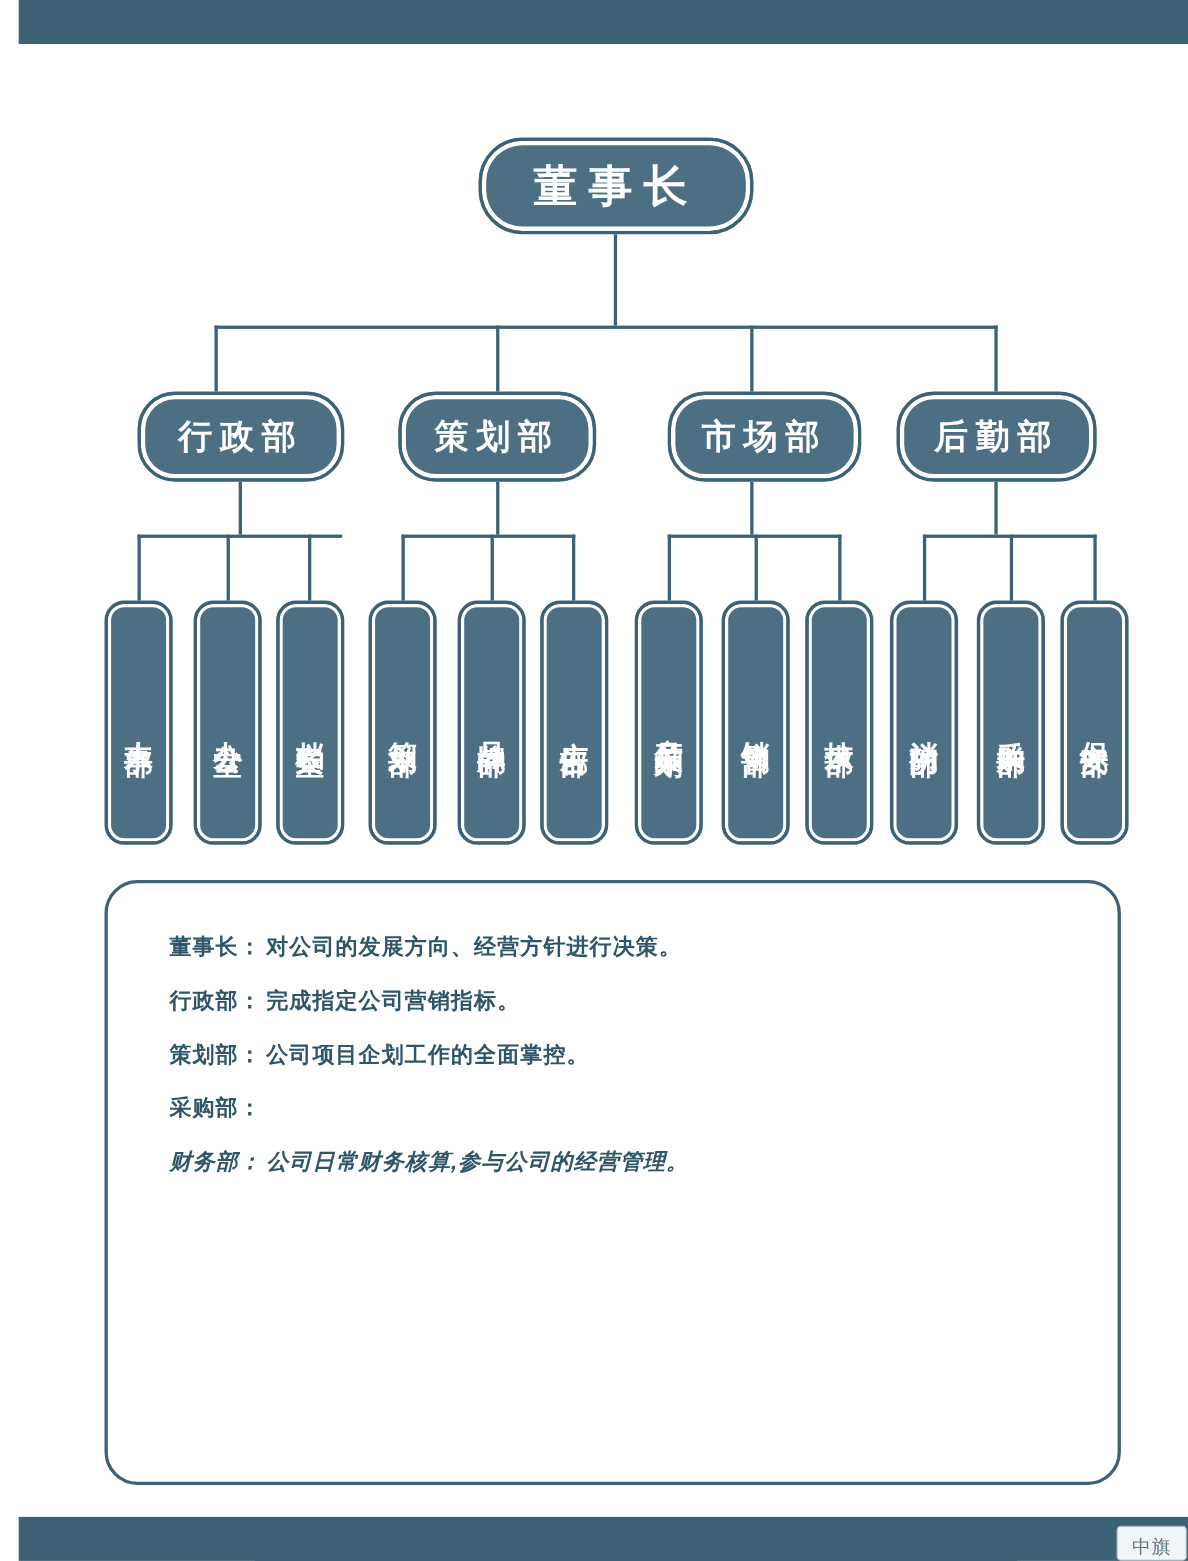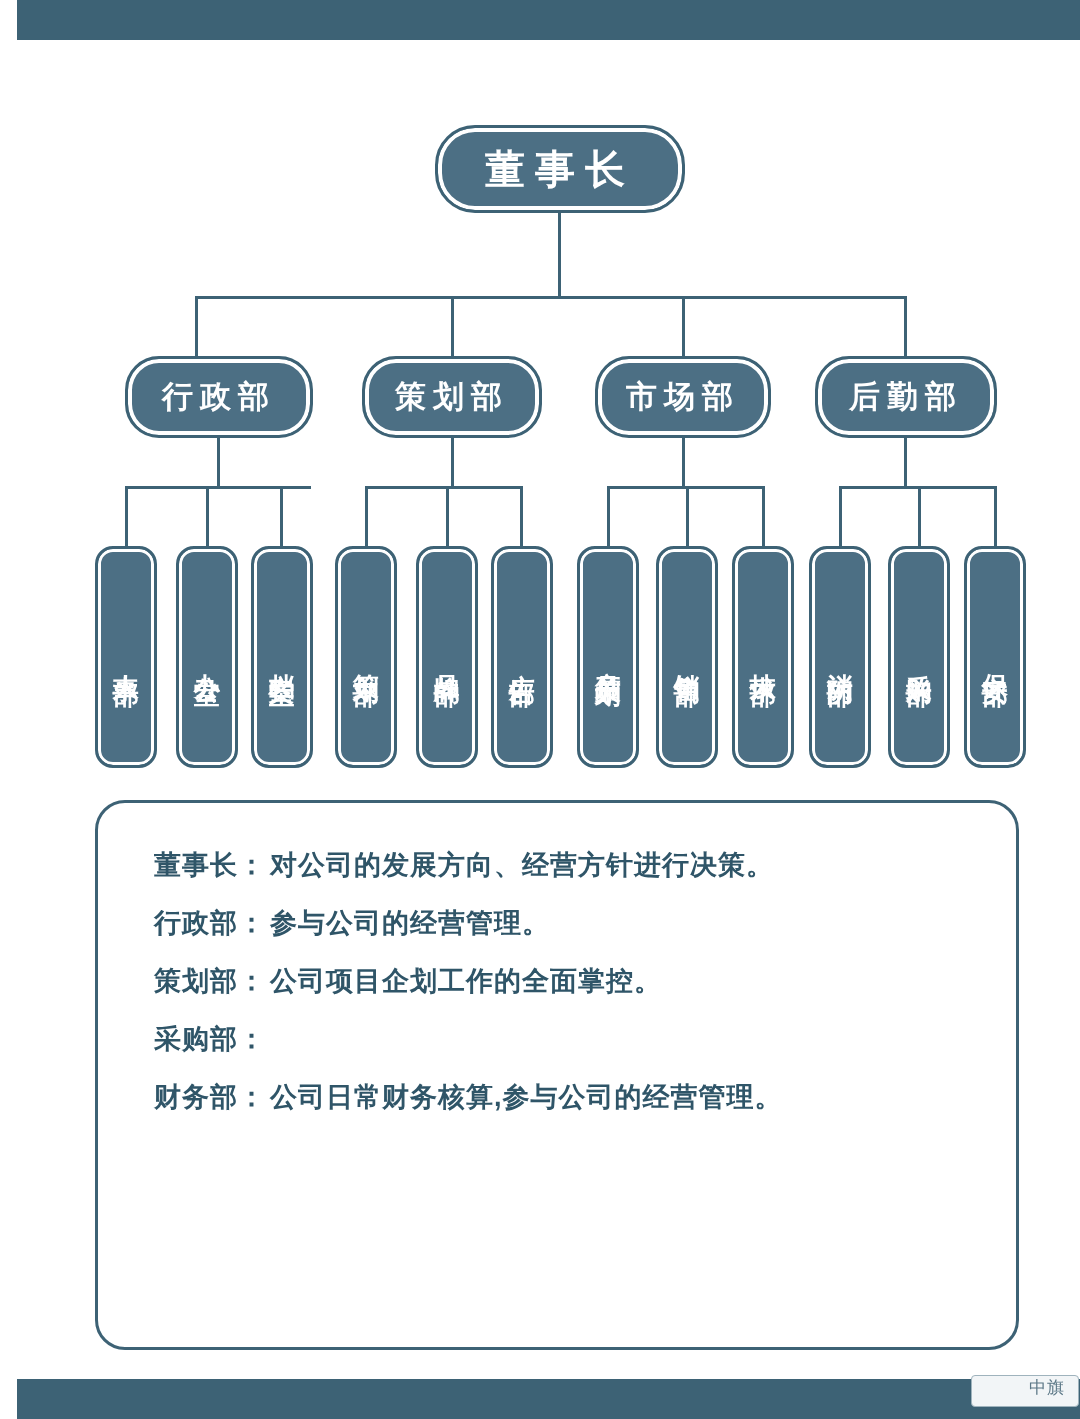--- a/index.html
+++ b/index.html
@@ -105,50 +105,49 @@
     border: 3px solid #3d6275;
     border-radius: 30px;
     background: #ffffff;
     padding: 44px 56px;
   }
   .legend-row {
     display: flex;
     align-items: baseline;
     margin-bottom: 22px;
     color: #2f5568;
-    font-size: 27px;
+    font-size: 20px;
     font-weight: bold;
     letter-spacing: 1px;
   }
-  .legend-row:last-child { margin-bottom: 0; }
+  .legend-row:last-child { margin-bottom: 0; font-style: italic; }
   .legend-key {
     white-space: nowrap;
     margin-right: 4px;
   }
   .legend-val {
     white-space: nowrap;
   }
 
   
   .watermark {
     position: absolute;
     right: 18px;
-    bottom: 12px;
+    bottom: 0;
     width: 62px;
     height: 30px;
     border: 1px solid #9fb3bd;
     border-radius: 4px;
     background: #f2f5f7;
     color: #5b7786;
     font-size: 17px;
     display: flex;
-    align-items: flex-start;
+    align-items: flex-end;
     justify-content: center;
     letter-spacing: 1px;
-    padding-left: 44px;
   }
 </style>
 </head>
 <body>
 
 <div class="page">
 
   <div class="band-top"></div>
   <div class="band-bottom"></div>
 
@@ -166,21 +165,21 @@
     <div class="line vline" style="left:434px; top:256px; width:3px; height:60px;"></div>
     <div class="line vline" style="left:665px; top:256px; width:3px; height:60px;"></div>
     <div class="line vline" style="left:887px; top:256px; width:3px; height:60px;"></div>
 
     <div class="node dept" style="left:108px; top:316px; width:188px; height:82px;">
       <span>行政部</span>
     </div>
     <div class="node dept" style="left:345px; top:316px; width:180px; height:82px;">
       <span>策划部</span>
     </div>
-    <div class="node dept" style="left:578px; top:316px; width:176px; height:82px;">
+    <div class="node dept" style="left:590px; top:316px; width:176px; height:82px;">
       <span>市场部</span>
     </div>
     <div class="node dept" style="left:798px; top:316px; width:182px; height:82px;">
       <span>后勤部</span>
     </div>
 
     <div class="line vline" style="left:200px; top:398px; width:3px; height:48px;"></div>
     <div class="line hline" style="left:108px; top:446px; width:186px; height:3px;"></div>
     <div class="line vline" style="left:108px; top:446px; width:3px; height:60px;"></div>
     <div class="line vline" style="left:189px; top:446px; width:3px; height:60px;"></div>
@@ -244,21 +243,21 @@
       <span>保安部</span>
     </div>
 
     <div class="legend">
       <div class="legend-row">
         <span class="legend-key">董事长：</span>
         <span class="legend-val">对公司的发展方向、经营方针进行决策。</span>
       </div>
       <div class="legend-row">
         <span class="legend-key">行政部：</span>
-        <span class="legend-val">参与公司的经营管理。</span>
+        <span class="legend-val">完成指定公司营销指标。</span>
       </div>
       <div class="legend-row">
         <span class="legend-key">策划部：</span>
         <span class="legend-val">公司项目企划工作的全面掌控。</span>
       </div>
       <div class="legend-row">
         <span class="legend-key">采购部：</span>
       </div>
       <div class="legend-row">
         <span class="legend-key">财务部：</span>

